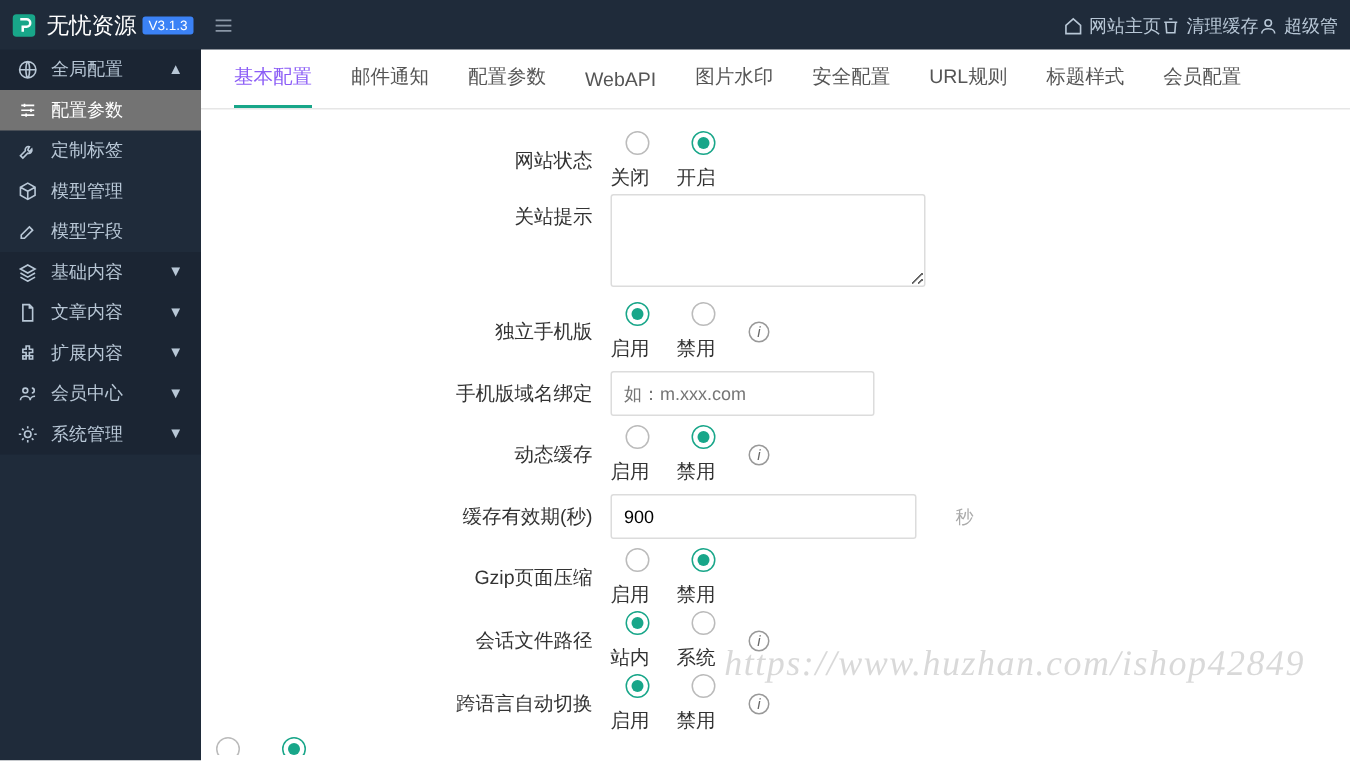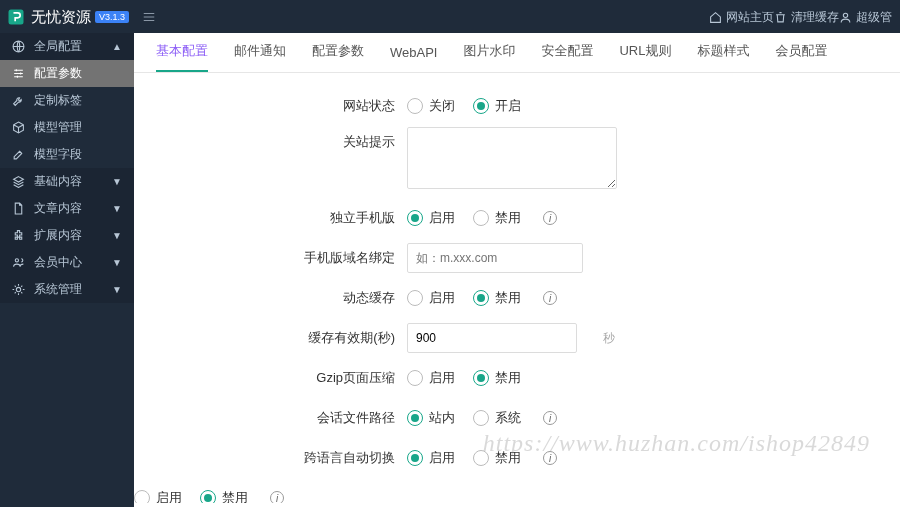--- a/index.html
+++ b/index.html
@@ -21,21 +21,21 @@
 .side-item .exp { margin-left: auto; font-size: 10px; }
 .main { position: absolute; top: 33px; left: 134px; right: 0; bottom: 0; background: #fff; overflow: hidden; }
 .tabs { display: flex; border-bottom: 1px solid #e6e6e6; height: 40px; align-items: flex-end; padding-left: 22px; gap: 26px; }
 .tab { font-size: 13px; color: #555; padding-bottom: 10px; cursor: pointer; border-bottom: 2px solid transparent; }
 .tab.active { color: #8b5cf6; border-bottom-color: #18a689; }
 .form { padding: 14px 0 0 0; overflow-y: auto; height: 430px; }
 .row { display: flex; align-items: center; min-height: 38px; margin-bottom: 2px; }
 .row .label { width: 273px; text-align: right; padding-right: 12px; font-size: 13px; color: #333; }
 .row .field { display: flex; align-items: center; gap: 18px; }
 .radio-group { display: flex; align-items: center; gap: 18px; }
-.radio-opt { display: flex; align-items: center; gap: 6px; cursor: pointer; font-size: 13px; color: #333; }
+.radio-opt { display: flex; align-items: flex-end; gap: 6px; cursor: pointer; font-size: 13px; color: #333; flex-direction: column; }
 .radio-circle { width: 16px; height: 16px; border: 1px solid #bbb; border-radius: 50%; display: inline-flex; align-items: center; justify-content: center; }
 .radio-opt.checked .radio-circle { border-color: #18a689; }
 .radio-opt.checked .radio-circle::after { content: ""; width: 8px; height: 8px; background: #18a689; border-radius: 50%; }
 .help-icon { width: 14px; height: 14px; border: 1px solid #999; border-radius: 50%; display: inline-flex; align-items: center; justify-content: center; font-size: 10px; color: #666; margin-left: 4px; font-style: italic; }
 textarea { width: 210px; height: 62px; border: 1px solid #dcdcdc; border-radius: 2px; resize: both; padding: 4px; font-family: inherit; font-size: 12px; }
 input[type=text] { height: 30px; border: 1px solid #dcdcdc; border-radius: 2px; padding: 0 8px; font-size: 12px; }
 .input-suffix { color: #aaa; font-size: 12px; margin-left: 8px; }
 .watermark { position: absolute; right: 30px; bottom: 50px; font-size: 24px; color: rgba(120,120,120,0.28); font-style: italic; font-family: serif; letter-spacing: 1px; pointer-events: none; }
 </style>
 </head>
@@ -234,21 +234,21 @@
               <span class="radio-circle"></span>
               <span>禁用</span>
             </label>
           </div>
           <span class="help-icon">i</span>
         </div>
       </div>
       <div class="row">
         <div class="label">缓存有效期(秒)</div>
         <div class="field">
-          <input type="text" style="width: 170px;" value="900">
+          <input type="text" style="width: 204px;" value="900">
           <span class="input-suffix">秒</span>
         </div>
       </div>
       <div class="row">
         <div class="label">Gzip页面压缩</div>
         <div class="field">
           <div class="radio-group">
             <label class="radio-opt ">
               <span class="radio-circle"></span>
               <span>启用</span>

